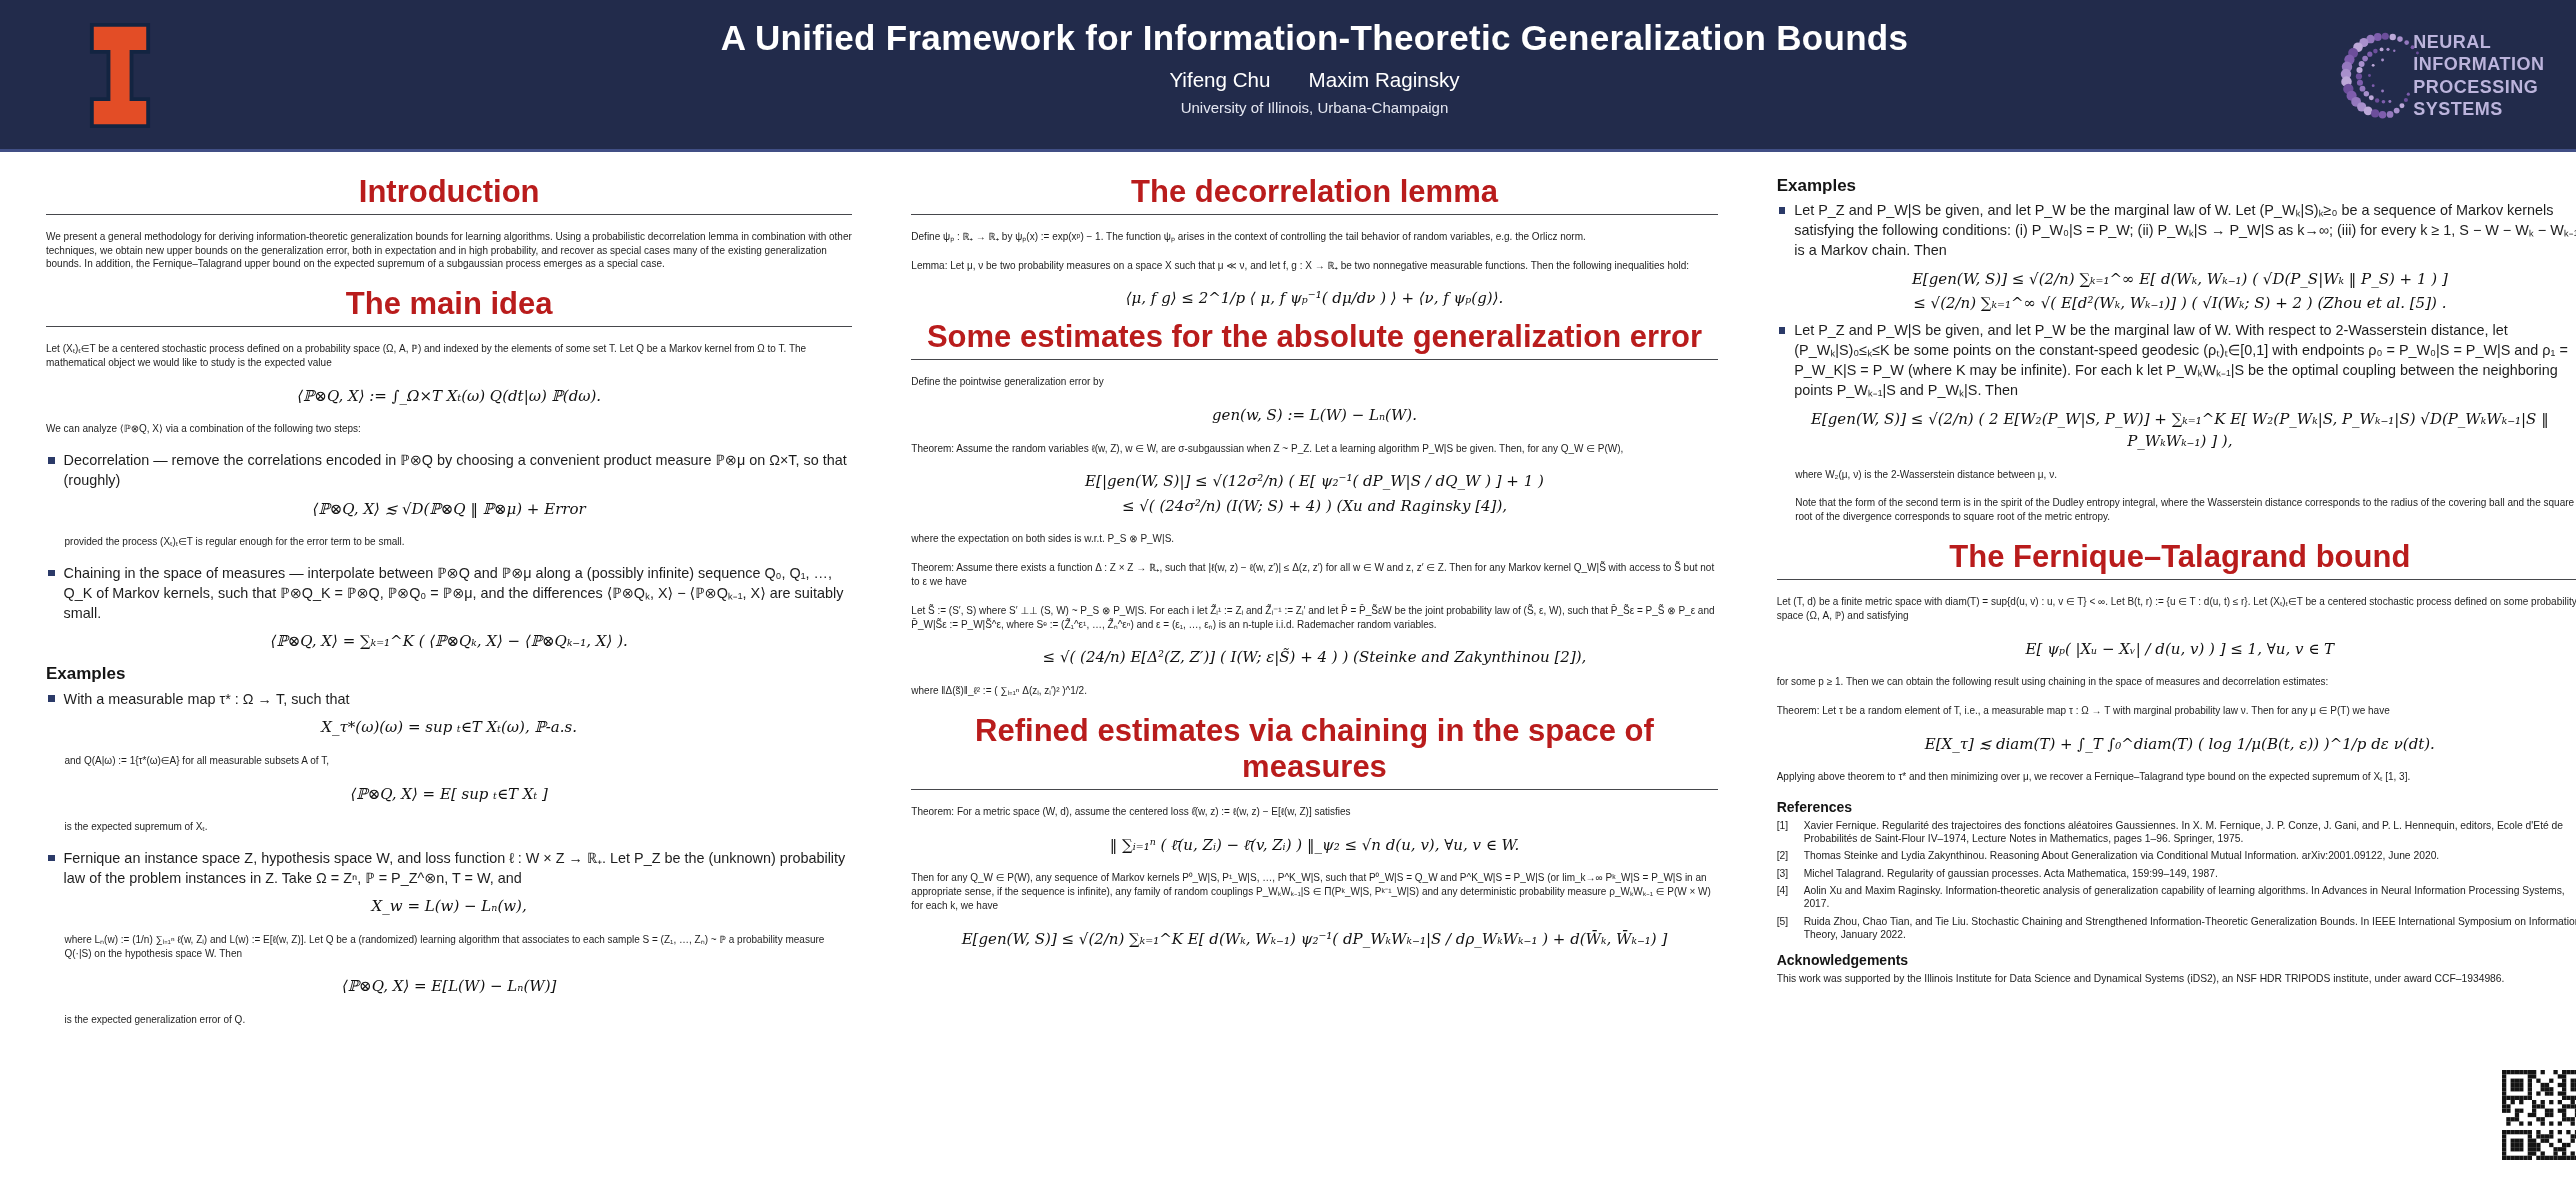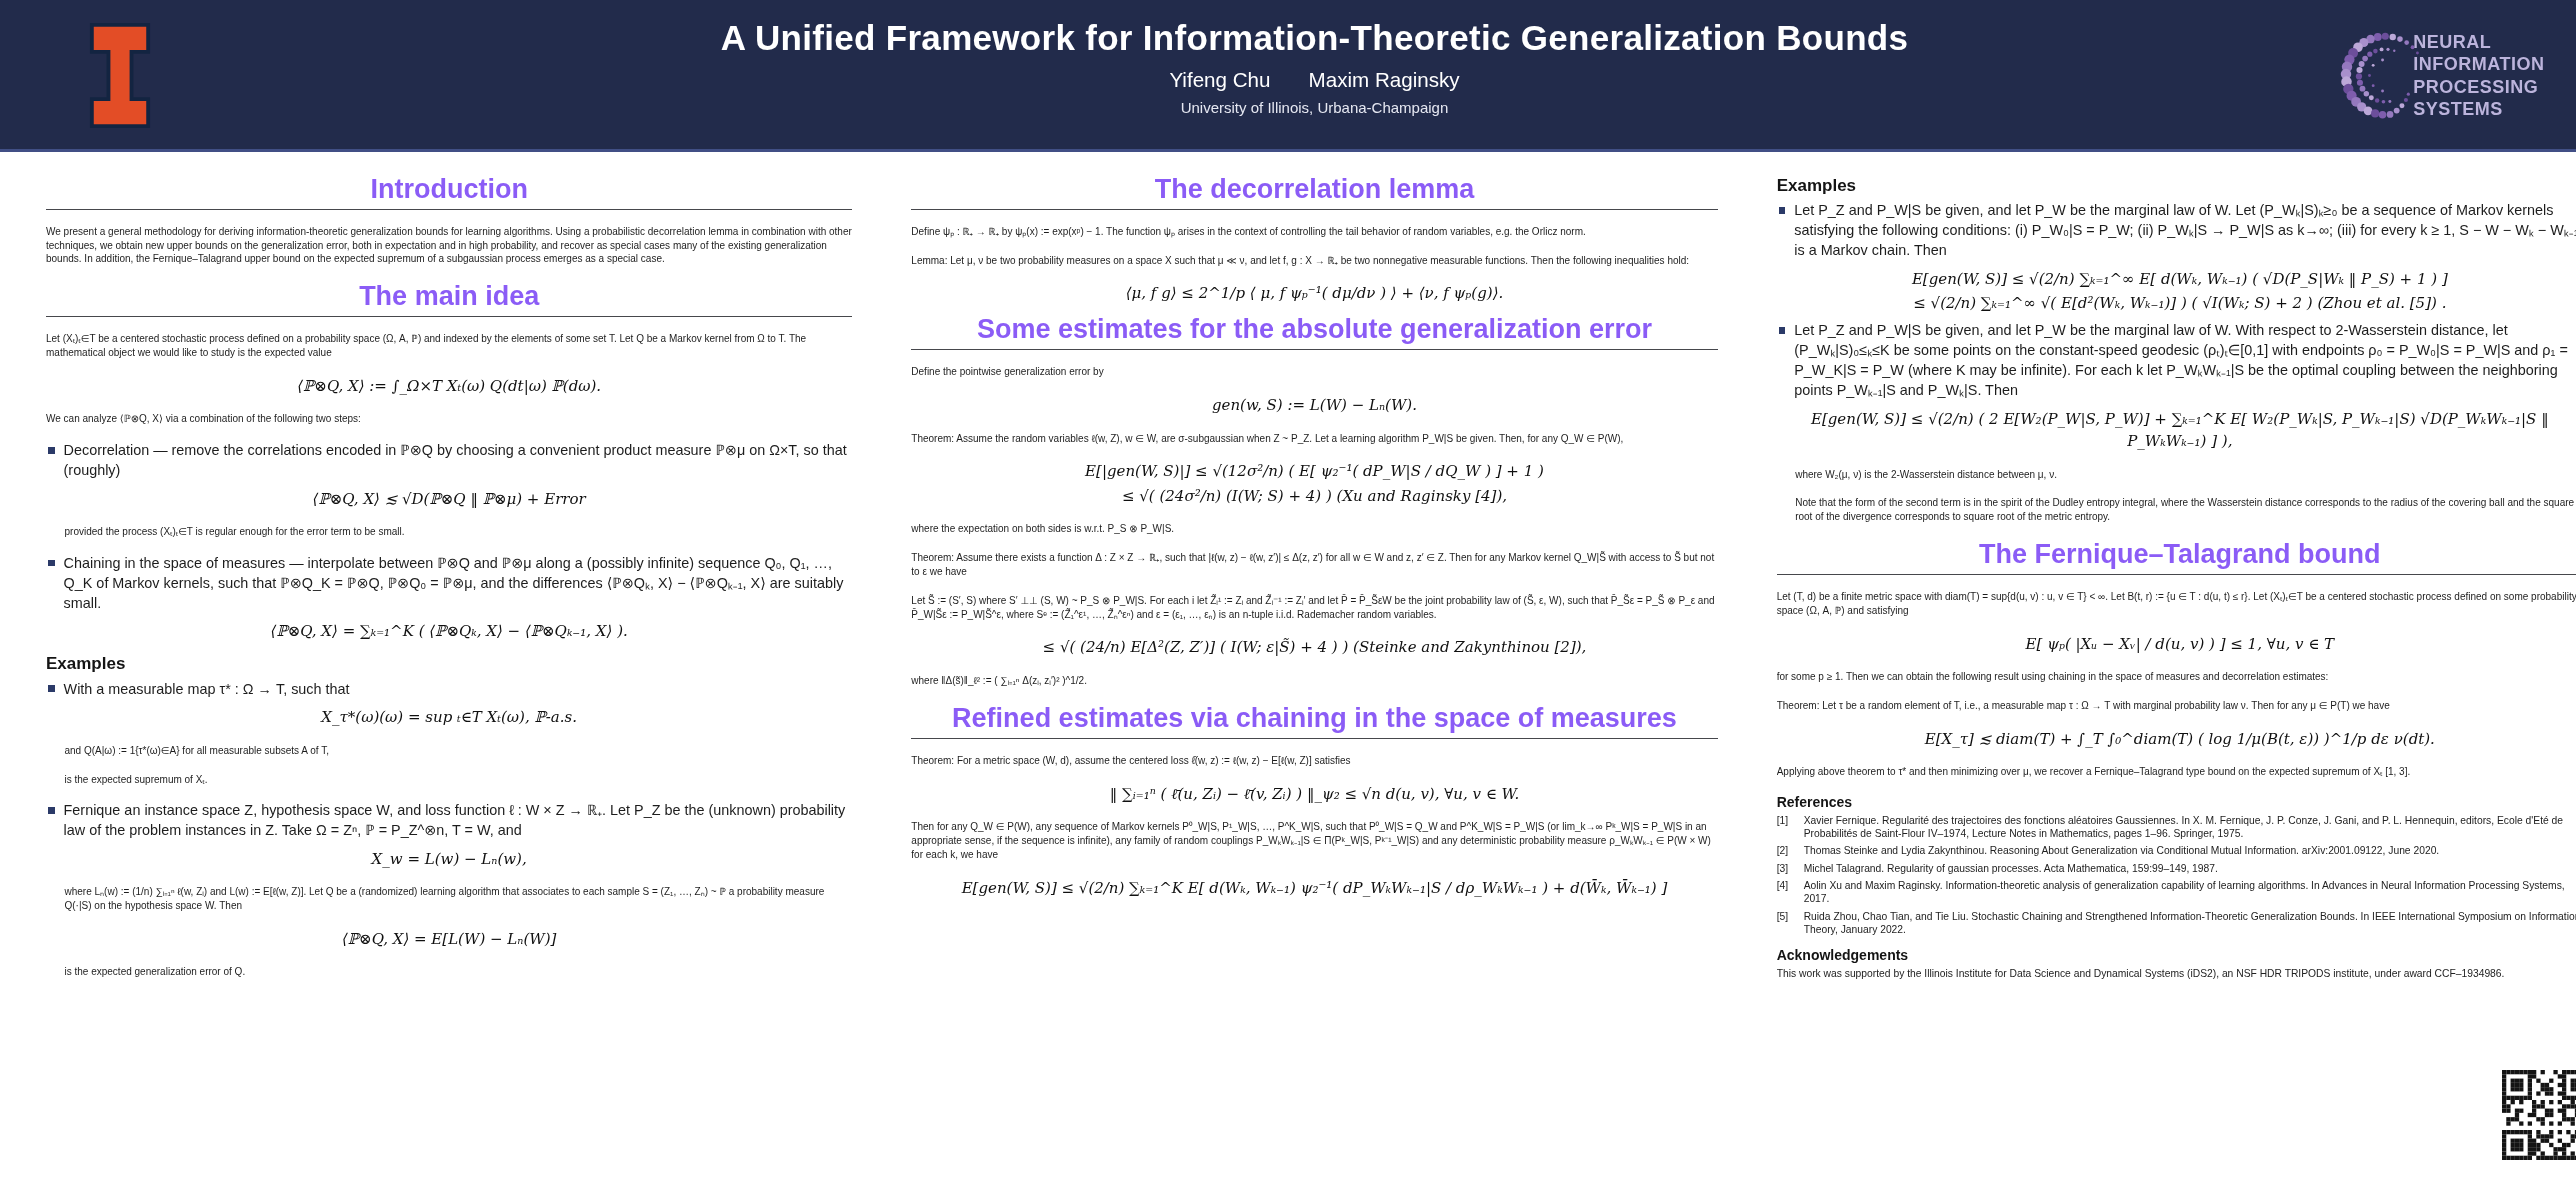--- a/index.html
+++ b/index.html
@@ -14,21 +14,21 @@
            color:#ffffff;font-size:20.6px;font-weight:500;}
   .affiliation{margin-top:7.2px;text-align:center;color:#E6E8F2;font-size:15px;font-weight:400;}
   .illinois{position:absolute;left:88px;top:20.6px;}
   .neurips{position:absolute;right:36px;top:10.3px;width:258px;height:131px;display:flex;align-items:center;}
   .neurips-text{margin-left:-27px;color:#BCB4DC;font-size:18px;font-weight:700;letter-spacing:0.5px;line-height:1.25;}
   
   .poster-body{position:relative;box-sizing:border-box;width:100%;height:1044px;
                padding:12.4px 46px 0 46px;display:grid;
                grid-template-columns:1fr 1fr 1fr;column-gap:59px;overflow:hidden;}
   .col{overflow:hidden;}
-  .section-title{font-size:27px;font-weight:800;color:#8b5cf6;text-align:center;margin:9.3px 0 4.1px;}
+  .section-title{font-size:31px;font-weight:800;color:#b91c1c;text-align:center;margin:9.3px 0 4.1px;}
   .rule{border-top:1.5px solid #46474C;margin:0 0 8.2px 0;}
   .subheading{font-size:17px;font-weight:800;color:#141414;margin:11.3px 0 5.2px;}
   .subheading.small{font-size:14px;margin:10.3px 0 3.1px;}
   .para{font-size:10px;line-height:1.38;margin:15px 0;}
   .para.indent{margin-left:18.5px;}
   .lead{font-weight:400;}
   .bullet{display:flex;margin:5.7px 0;}
   .bullet .marker{flex:none;width:6.7px;height:6.7px;background:#2B3A68;margin:5.7px 8.8px 0 2.1px;}
   .bullet .bbody{flex:1;font-size:14.4px;line-height:1.38;}
   .math{font-family:"DejaVu Serif",serif;font-style:italic;font-size:15px;line-height:1.5;
@@ -145,20 +145,23 @@
         </div>
         <div class="subheading">Examples</div>
         <div class="bullet">
           <span class="marker"></span>
           <div class="bbody"><span>With a measurable map τ* : Ω → T, such that</span></div>
         </div>
         <div class="math">
           <span class="mline">X_τ*(ω)(ω) = sup ₜ∈T Xₜ(ω),       ℙ-a.s.</span>
         </div>
         <div class="para indent"><span>and Q(A|ω) := 1{τ*(ω)∈A} for all measurable subsets A of T,</span></div>
+        <div class="math">
+          <span class="mline">⟨ℙ⊗Q, X⟩ = E[ sup ₜ∈T Xₜ ]</span>
+        </div>
         <div class="para indent"><span>is the expected supremum of Xₜ.</span></div>
         <div class="bullet">
           <span class="marker"></span>
           <div class="bbody"><span>Fernique an instance space Z, hypothesis space W, and loss function ℓ : W × Z → ℝ₊. Let P_Z be the (unknown) probability law of the problem instances in Z. Take Ω = Zⁿ, ℙ = P_Z^⊗n, T = W, and</span></div>
         </div>
         <div class="math">
           <span class="mline">X_w = L(w) − Lₙ(w),</span>
         </div>
         <div class="para indent"><span>where Lₙ(w) := (1/n) ∑ᵢ₌₁ⁿ ℓ(w, Zᵢ) and L(w) := E[ℓ(w, Z)]. Let Q be a (randomized) learning algorithm that associates to each sample S = (Z₁, …, Zₙ) ~ ℙ a probability measure Q(·|S) on the hypothesis space W. Then</span></div>
         <div class="math">

